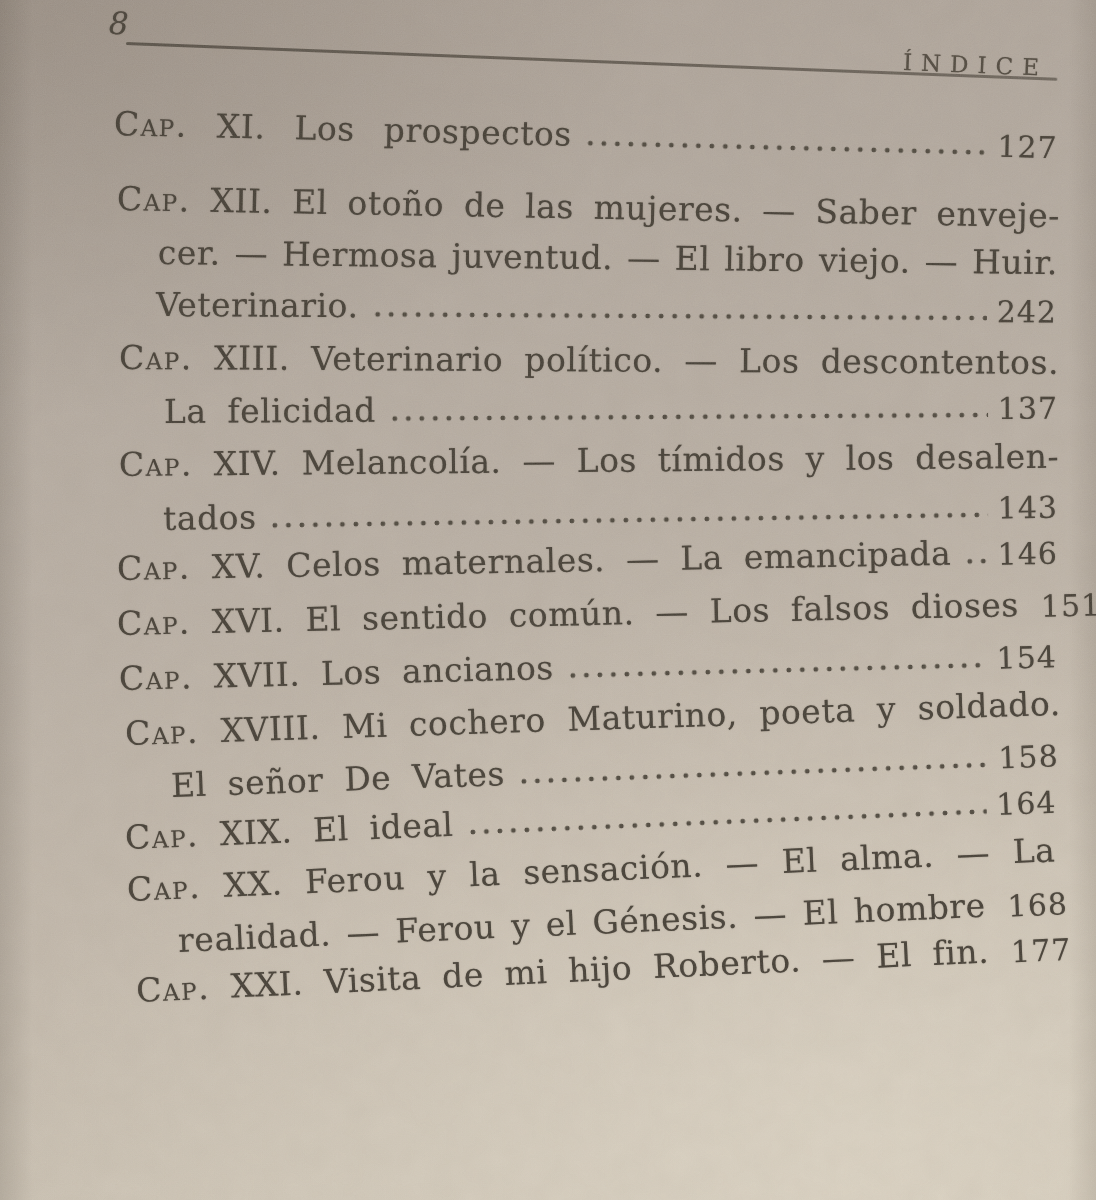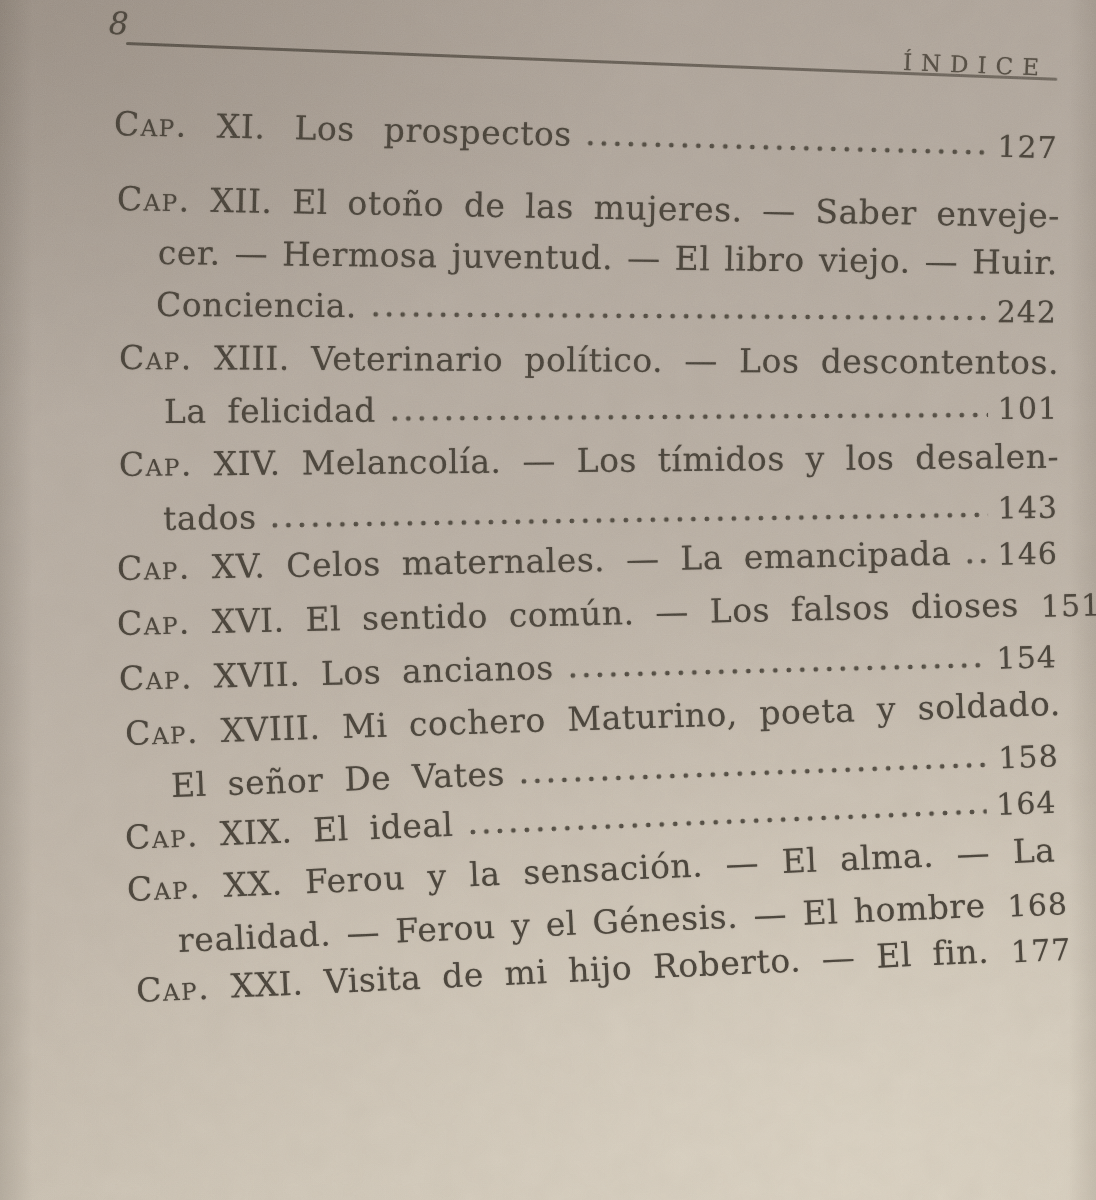--- a/index.html
+++ b/index.html
@@ -72,33 +72,33 @@
 
   <div class="line" style="top:175px;left:117px;width:943px;--r:1.05deg">
     <span class="txt fill"><span class="cap">Cap.</span> <span>XII. El otoño de las mujeres. — Saber enveje-</span></span>
   </div>
 
   <div class="line" style="top:229px;left:158px;width:900px;--r:0.65deg">
     <span class="txt fill">cer. — Hermosa juventud. — El libro viejo. — Huir.</span>
   </div>
 
   <div class="line" style="top:281px;left:156px;width:901px;--r:0.35deg">
-    <span class="txt">Conciencia.</span>
+    <span class="txt">Veterinario.</span>
     <span class="leader"></span>
     <span class="num">242</span>
   </div>
 
   <div class="line" style="top:334px;left:119px;width:940px;--r:0.3deg">
     <span class="txt fill"><span class="cap">Cap.</span> <span>XIII. Veterinario político. — Los descontentos.</span></span>
   </div>
 
   <div class="line ws2" style="top:388px;left:164px;width:894px;--r:-0.35deg">
     <span class="txt">La felicidad</span>
     <span class="leader"></span>
-    <span class="num">101</span>
+    <span class="num">137</span>
   </div>
 
   <div class="line" style="top:441px;left:119px;width:940px;--r:-0.5deg">
     <span class="txt fill"><span class="cap">Cap.</span> <span>XIV. Melancolía. — Los tímidos y los desalen-</span></span>
   </div>
 
   <div class="line" style="top:495px;left:163px;width:895px;--r:-0.85deg">
     <span class="txt">tados</span>
     <span class="leader"></span>
     <span class="num">143</span>

